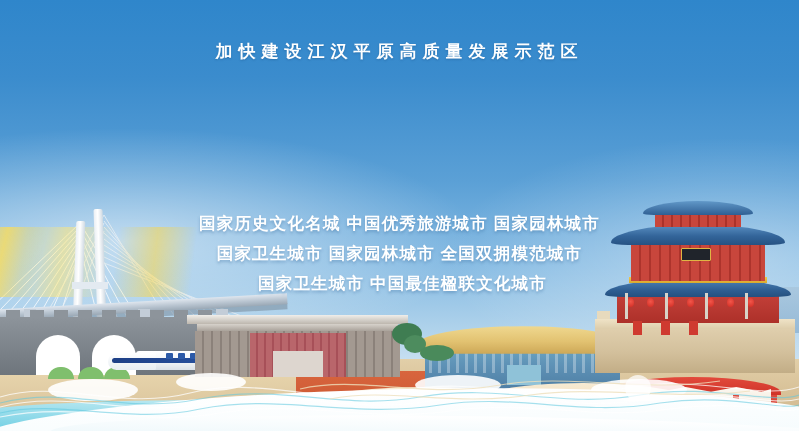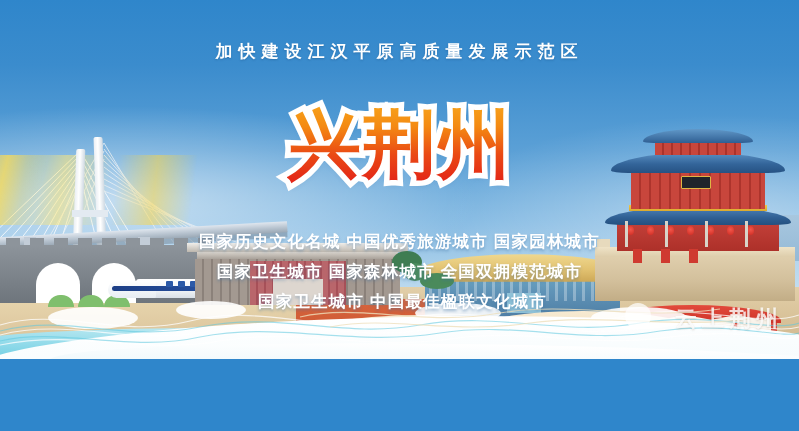--- a/index.html
+++ b/index.html
@@ -2,21 +2,21 @@
 <html><head>
 <meta charset="utf-8">
 <style>
   html,body{margin:0;padding:0;}
   body{
     width:799px;height:431px;overflow:hidden;
     font-family:"Liberation Sans","DejaVu Sans",sans-serif;
     background:#2f86cb;
   }
   .poster{
-    position:relative;width:799px;height:359px;overflow:hidden;
+    position:relative;width:799px;height:431px;overflow:hidden;
   }
   
   .sky{
     position:absolute;inset:0;
     background:linear-gradient(180deg,
       #2f86cb 0%,
       #3b8ccd 18%,
       #5ba0d6 42%,
       #86bbe3 62%,
       #b4d5ec 78%,
@@ -59,21 +59,21 @@
   }
   .title .fill{
     position:relative;z-index:2;
     background:linear-gradient(180deg,#f7a41c 0%,#f48a12 28%,#ea4a14 62%,#e22018 100%);
     -webkit-background-clip:text;background-clip:text;
     color:transparent;-webkit-text-fill-color:transparent;
   }
 
   
   .subs{
-    position:absolute;top:226px;left:0;right:0;text-align:center;
+    position:absolute;top:208px;left:0;right:0;text-align:center;
   }
   .sub-line{
     color:#ffffff;font-size:16.5px;font-weight:bold;letter-spacing:1.2px;
     line-height:30px;white-space:nowrap;
     text-shadow:0 2px 3px rgba(60,110,160,.45);
   }
   .sub-line.l2{padding-left:0px;}
   .sub-line.l3{padding-left:6px;}
 
   
@@ -543,30 +543,25 @@
         </g>
       </svg>
     </div>
   </div>
 
   <div class="headline">加快建设江汉平原高质量发展示范区</div>
 
   <div class="title-wrap">
     <span class="gap"></span>
     <span class="gap"></span>
-    <span class="title">
-      <span class="stroke">兴荆州</span>
-      <span class="fill">兴荆州</span>
-    </span>
   </div>
 
   <div class="subs">
     <div class="sub-line l1">国家历史文化名城  中国优秀旅游城市  国家园林城市</div>
-    <div class="sub-line l2">国家卫生城市  国家森林城市  全国双拥模范城市</div>
+    <div class="sub-line l2">国家卫生城市  国家园林城市  全国双拥模范城市</div>
     <div class="sub-line l3">国家卫生城市  中国最佳楹联文化城市</div>
   </div>
 
   <div class="watermark">
     <div class="wm-logo"></div>
-    <div class="wm-main">云上荆州</div>
   </div>
 
 </div>
 
 </body></html>

